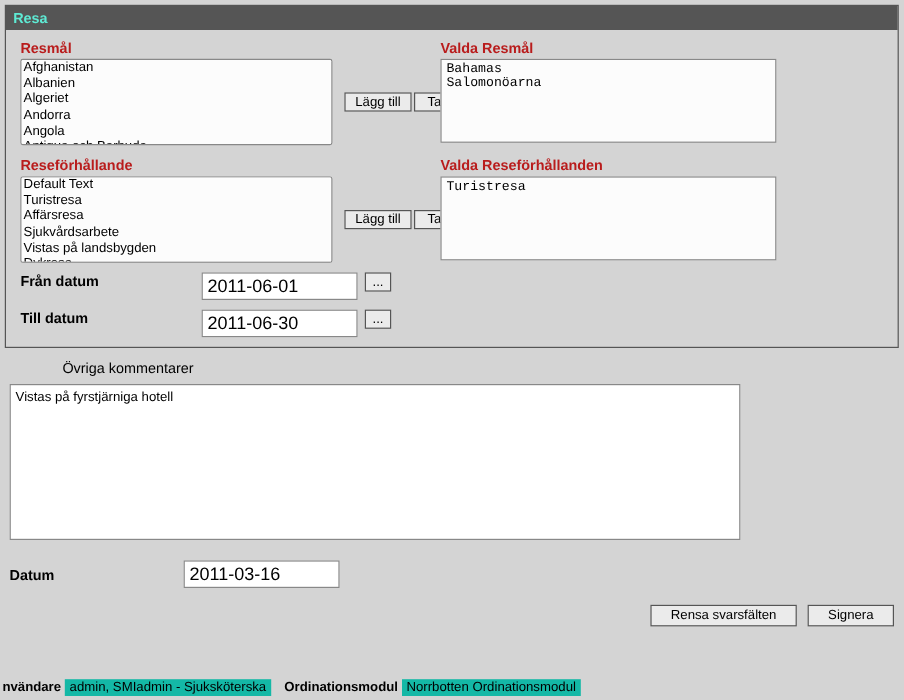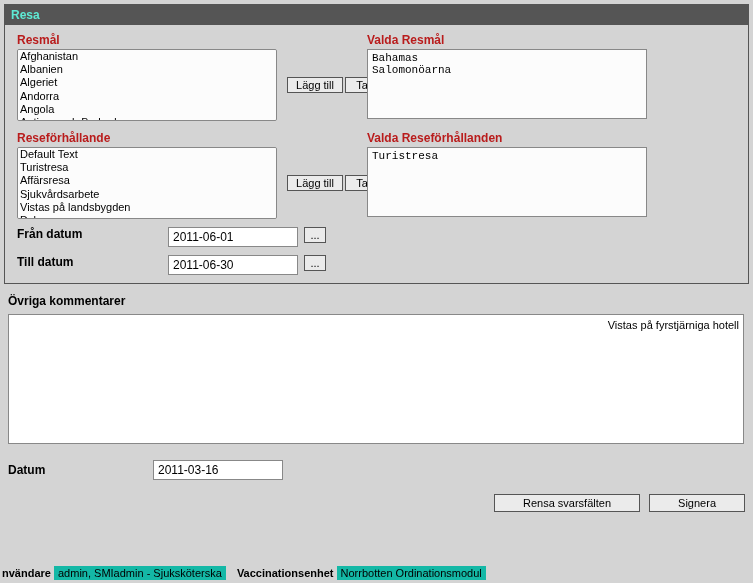--- a/index.html
+++ b/index.html
@@ -80,68 +80,68 @@
     margin-top: 8px;
     gap: 6px;
   }
   .date-label {
     width: 145px;
     font-weight: bold;
     font-size: 12px;
   }
   input[type="text"].date-input, input[type="text"].meta-date {
     font-family: inherit;
-    font-size: 12px;
+    font-size: 15px;
     background: #fff;
     border: 1px solid #888;
     padding: 2px 4px;
     width: 130px;
   }
   .date-btn {
     width: 22px;
     min-width: 22px;
     padding: 1px 0;
     text-align: center;
   }
   .comments {
     margin: 10px 8px;
   }
   .comments-label {
-    font-weight: bold;
+    font-weight: normal;
     font-size: 12px;
     margin-bottom: 6px;
+    margin-left: 44px;
   }
   textarea {
-    width: 736px;
+    width: 609px;
     height: 130px;
     font-family: inherit;
     font-size: 11px;
     background: #fff;
     border: 1px solid #888;
     padding: 4px;
     resize: none;
     overflow-y: scroll;
-    text-align: right;
   }
   .meta-row {
     display: flex;
     align-items: center;
     margin: 14px 8px;
   }
   .meta-label {
     width: 145px;
     font-weight: bold;
     font-size: 12px;
   }
   .bottom-buttons {
     text-align: right;
     margin: 14px 8px;
   }
   .bottom-buttons button {
-    padding: 2px 28px;
+    padding: 2px 16px;
     margin-left: 6px;
   }
   .status-bar {
     position: absolute;
     bottom: 4px;
     left: 0;
     font-size: 11px;
   }
   .status-bar span.lbl {
     font-weight: bold;
@@ -234,15 +234,15 @@
 </div>
 
 <div class="bottom-buttons">
   <button>Rensa svarsfälten</button>
   <button>Signera</button>
 </div>
 
 <div class="status-bar">
   <span class="lbl">nvändare</span>
   <span class="val">admin, SMIadmin - Sjuksköterska</span>
-  <span class="lbl">Vaccinationsenhet</span>
+  <span class="lbl">Ordinationsmodul</span>
   <span class="val">Norrbotten Ordinationsmodul</span>
 </div>
 
 </body></html>

